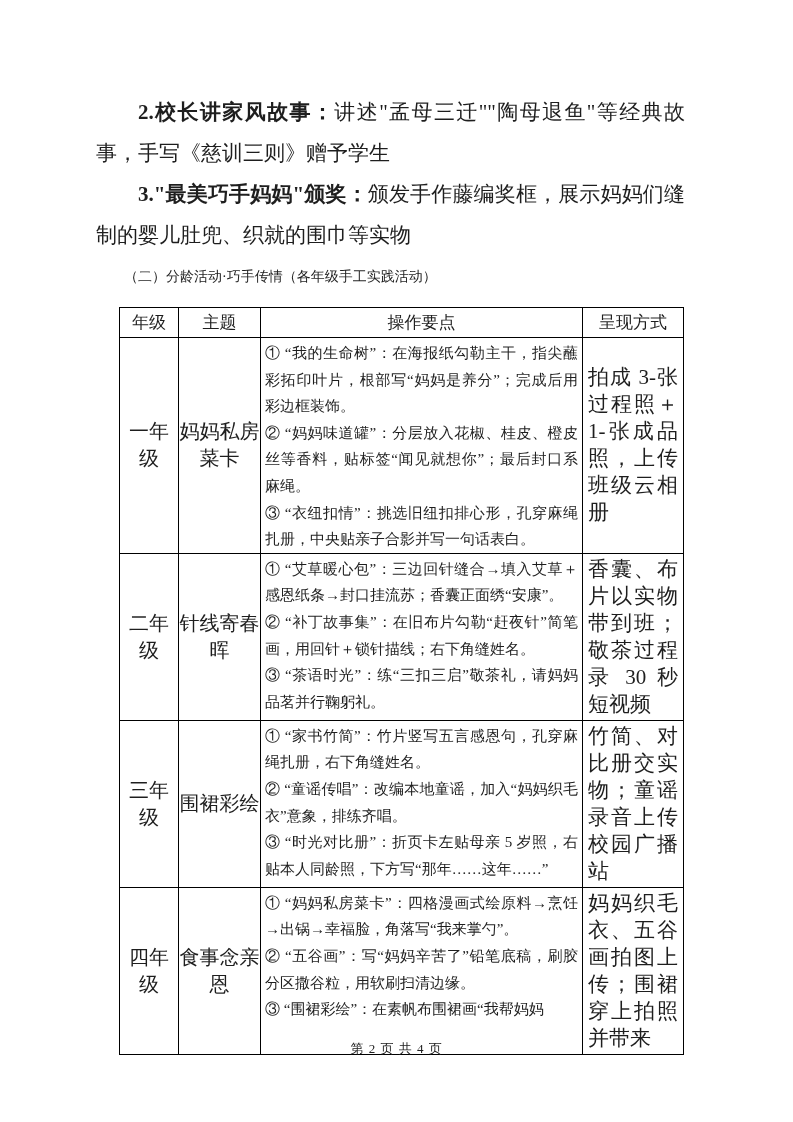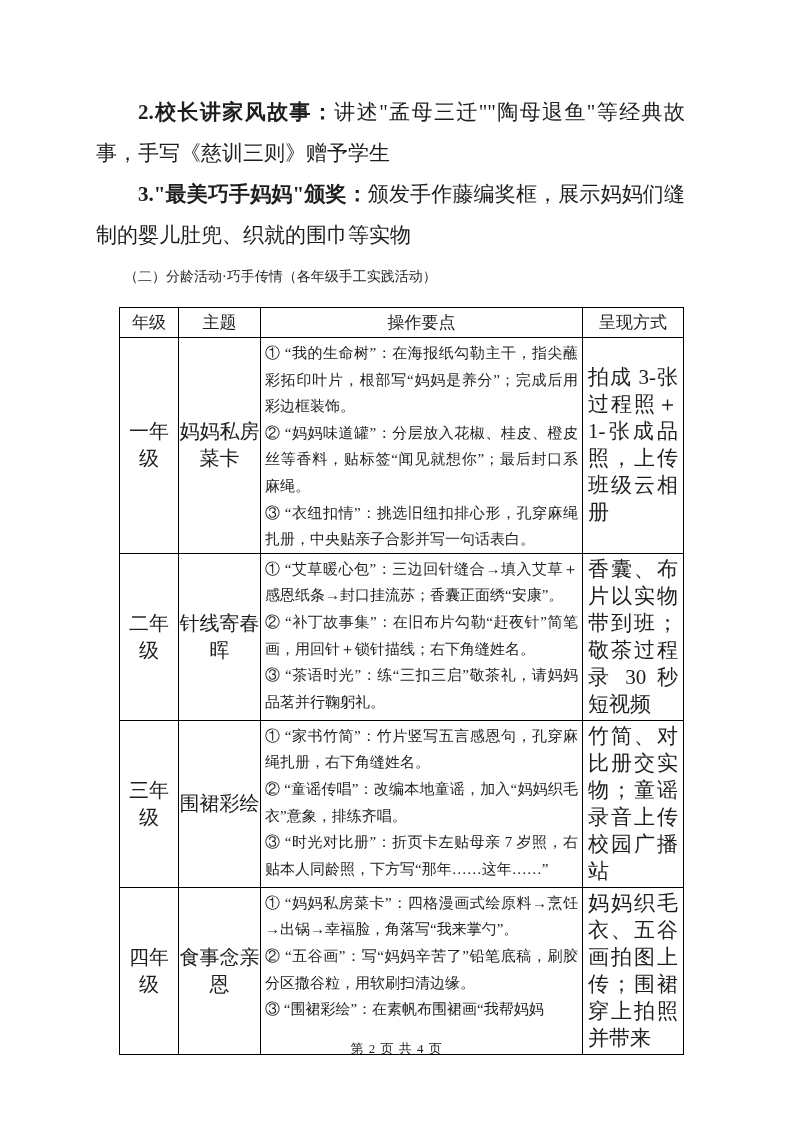--- a/index.html
+++ b/index.html
@@ -97,21 +97,21 @@
             <div>③ “茶语时光”：练“三扣三启”敬茶礼，请妈妈品茗并行鞠躬礼。</div>
           </td>
           <td class="present">香囊、布片以实物带到班；敬茶过程录 30 秒短视频</td>
         </tr>
         <tr class="row-3">
           <td class="grade">三年级</td>
           <td class="theme">围裙彩绘</td>
           <td class="points">
             <div>① “家书竹简”：竹片竖写五言感恩句，孔穿麻绳扎册，右下角缝姓名。</div>
             <div>② “童谣传唱”：改编本地童谣，加入“妈妈织毛衣”意象，排练齐唱。</div>
-            <div>③ “时光对比册”：折页卡左贴母亲 7 岁照，右贴本人同龄照，下方写“那年……这年……”</div>
+            <div>③ “时光对比册”：折页卡左贴母亲 5 岁照，右贴本人同龄照，下方写“那年……这年……”</div>
           </td>
           <td class="present">竹简、对比册交实物；童谣录音上传校园广播站</td>
         </tr>
         <tr class="row-4">
           <td class="grade">四年级</td>
           <td class="theme">食事念亲恩</td>
           <td class="points">
             <div>① “妈妈私房菜卡”：四格漫画式绘原料→烹饪→出锅→幸福脸，角落写“我来掌勺”。</div>
             <div>② “五谷画”：写“妈妈辛苦了”铅笔底稿，刷胶分区撒谷粒，用软刷扫清边缘。</div>
             <div>③ “围裙彩绘”：在素帆布围裙画“我帮妈妈</div>

